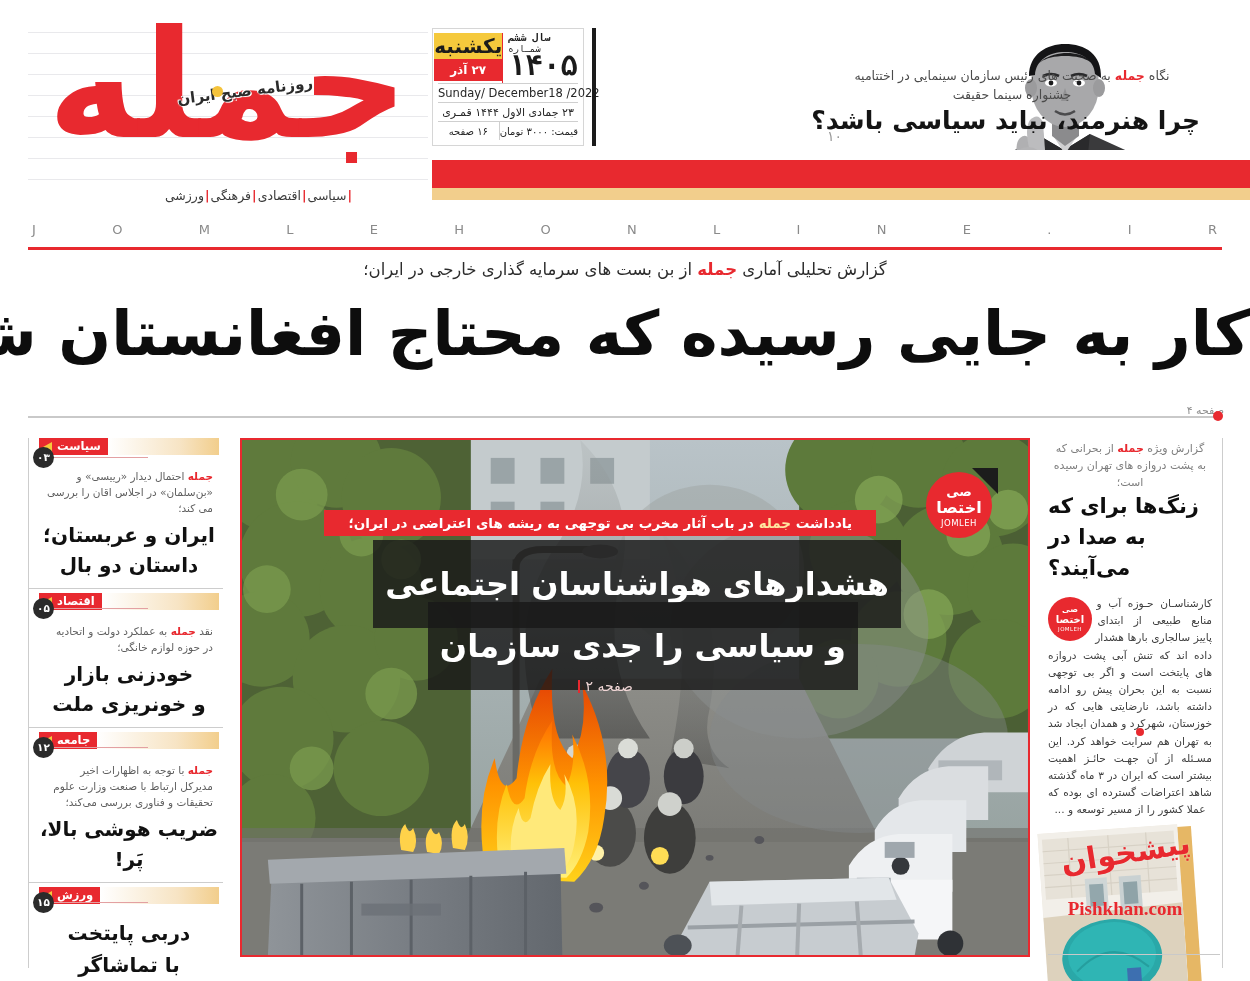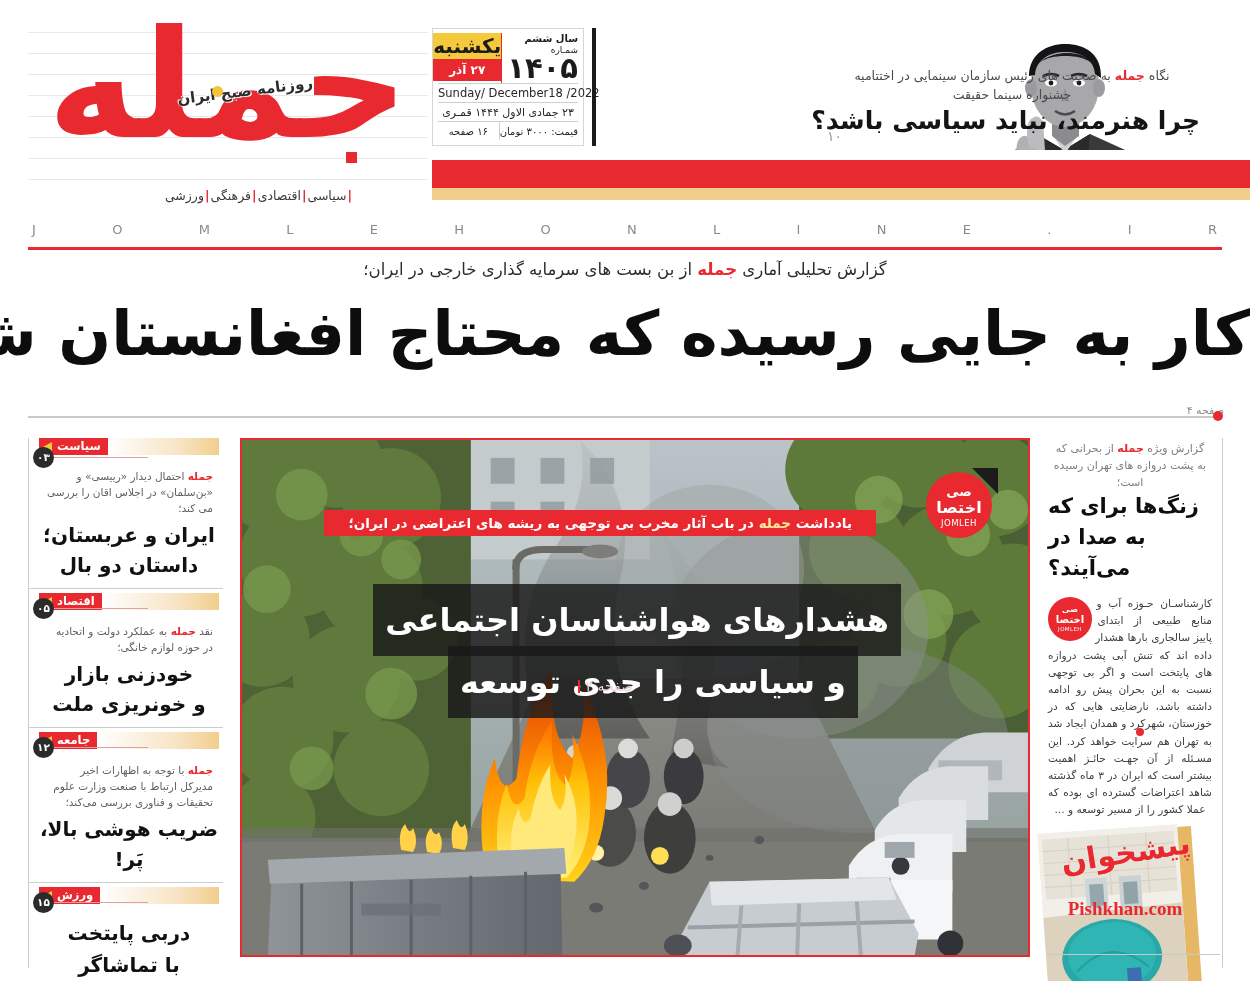--- a/index.html
+++ b/index.html
@@ -117,22 +117,23 @@
     color: #fff;
     font-size: 12px; font-weight: bold;
     text-align: center;
     line-height: 22px;
     height: 22px;
   }
   .db-issuebox {
     flex: 1;
     border-left: 1px solid #E8292F;
     padding-left: 5px;
-    text-align: right;
+    text-align: left;
     color: #1b1b1b;
+    font-family: Liberation Mono, monospace;
   }
   .db-year { font-size: 10px; line-height: 12px; font-weight: bold; }
   .db-no   { font-size: 9px;  line-height: 11px; }
   .db-num  { font-size: 29px; font-weight: bold; line-height: 24px; letter-spacing: -1px; }
 
   .db-line {
     border-top: 1px solid #cfcfcf;
     font-size: 11px;
     color: #262626;
     text-align: center;
@@ -409,22 +410,21 @@
     z-index: 18;
   }
   .ov-line {
     position: absolute;
     background: rgba(24,24,24,.82);
     color: #fff;
     font-weight: bold;
     direction: rtl;
     white-space: nowrap;
     z-index: 18;
-    padding: 10px 12px;
-    margin-top: 44px;
+    padding: 18px 12px;
   }
   .ov-line1 { right: 127px; top: 100px; font-size: 32px; line-height: 52px; }
   .ov-line2 { right: 170px; top: 162px; font-size: 32px; line-height: 52px; }
   .ov-page {
     position: absolute;
     right: 395px; top: 238px;
     font-size: 14px;
     color: #f0d6d6;
     z-index: 18;
     direction: rtl;
@@ -906,21 +906,21 @@
       <div class="badge-fold"></div>
       <div class="badge-excl">
         <div class="b1">صی</div>
         <div class="b2">اختصا</div>
         <div class="b3">JOMLEH</div>
       </div>
 
       <div class="ov-kicker"><span>یادداشت </span><span style="color:#ffe6a0">جمله</span><span> در باب آثار مخرب بی توجهی به ریشه های اعتراضی در ایران؛</span></div>
 
       <div class="ov-line ov-line1">هشدارهای هواشناسان اجتماعی</div>
-      <div class="ov-line ov-line2">و سیاسی را جدی توسعه</div>
+      <div class="ov-line ov-line2">و سیاسی را جدی سازمان</div>
       <div class="ov-page"><span>صفحه ۲</span><i></i></div>
     </div>
 
     <div class="sidebar-right">
       <div class="sr-kicker"><span>گزارش ویژه </span><b>جمله</b><span> از بحرانی که به پشت دروازه های تهران رسیده است؛</span></div>
 
       <div class="sr-title">
         <div>زنگ‌ها برای که</div>
         <div>به صدا در می‌آیند؟</div>
       </div>

